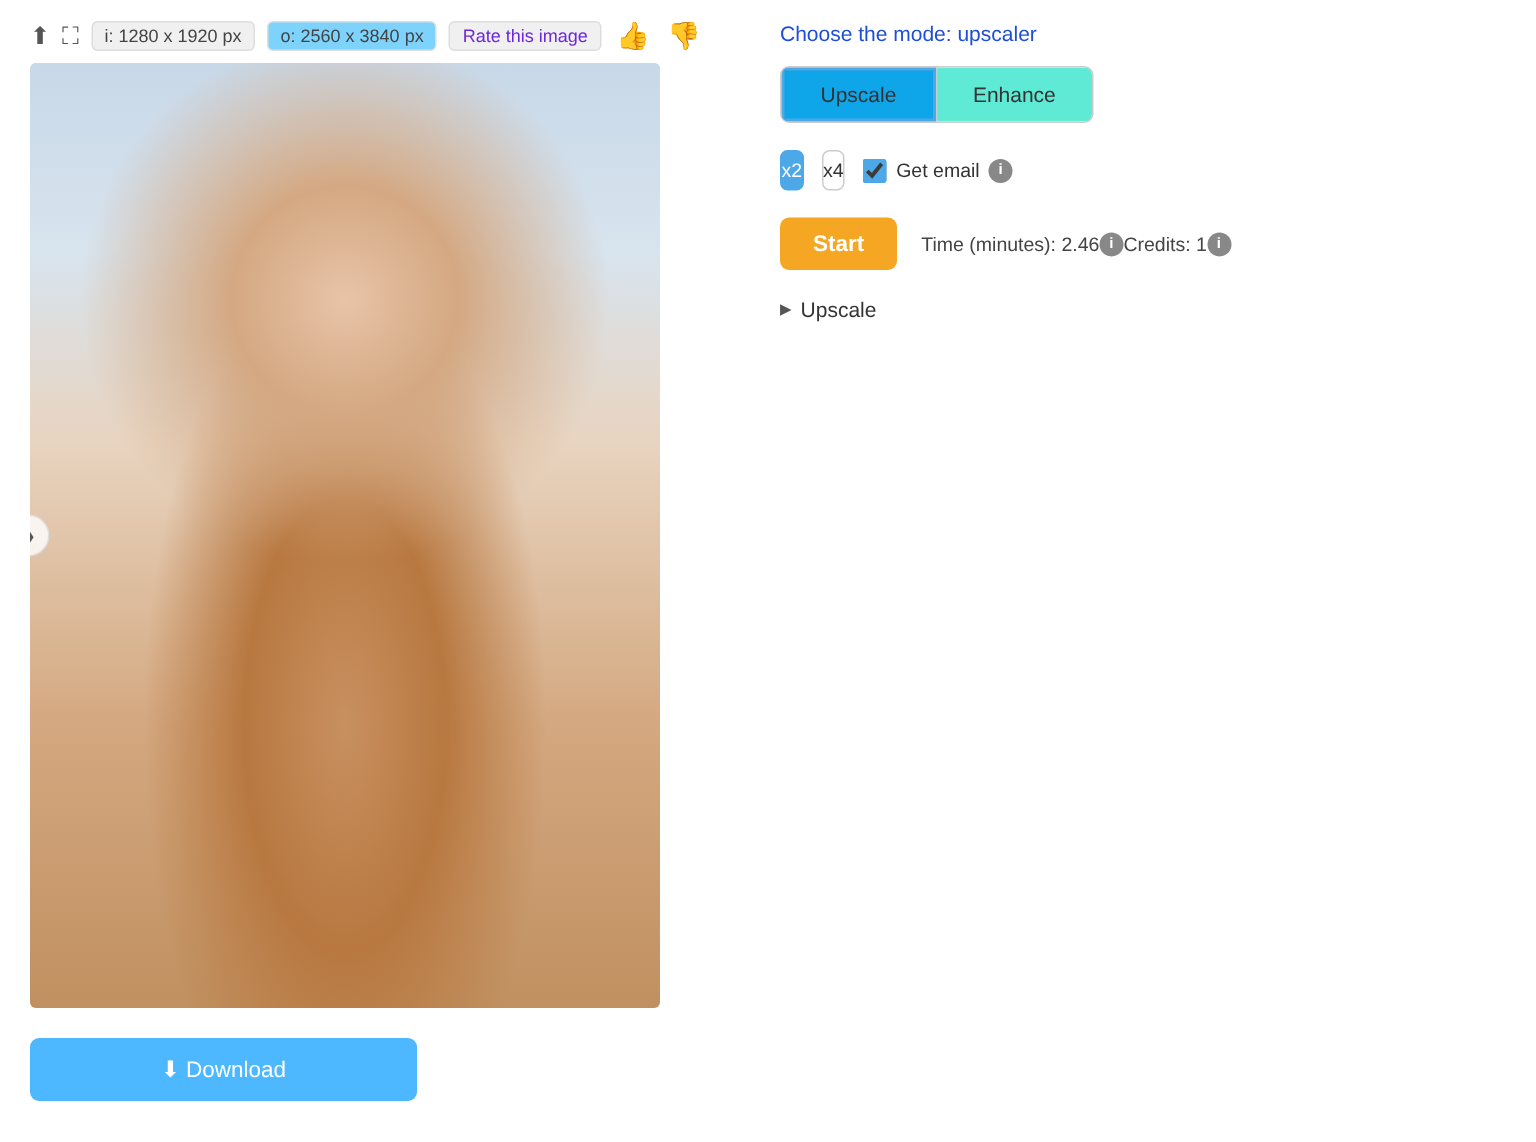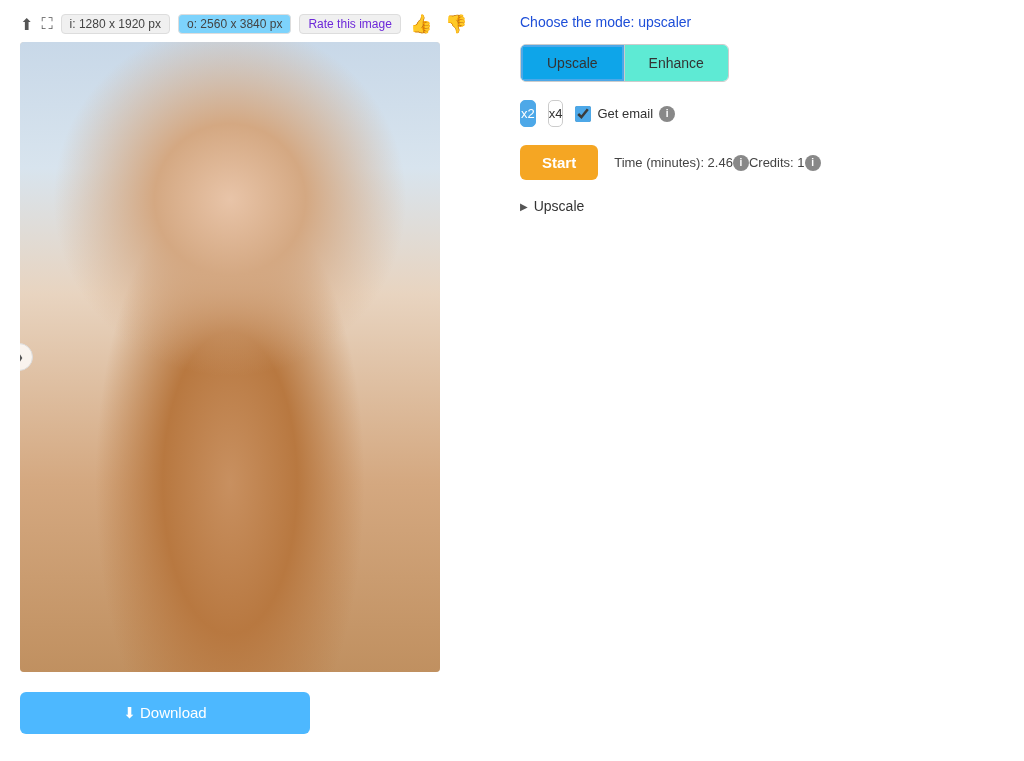--- a/index.html
+++ b/index.html
@@ -94,21 +94,21 @@
       justify-content: center;
       cursor: pointer;
       font-size: 12px;
       color: #555;
       z-index: 10;
     }
     .download-area {
       margin-top: 20px;
     }
     .download-btn {
-      width: 290px;
+      width: 258px;
       padding: 12px;
       background: #4db8ff;
       color: #fff;
       border: none;
       border-radius: 6px;
       font-size: 15px;
       cursor: pointer;
       display: flex;
       align-items: center;
       justify-content: center;

